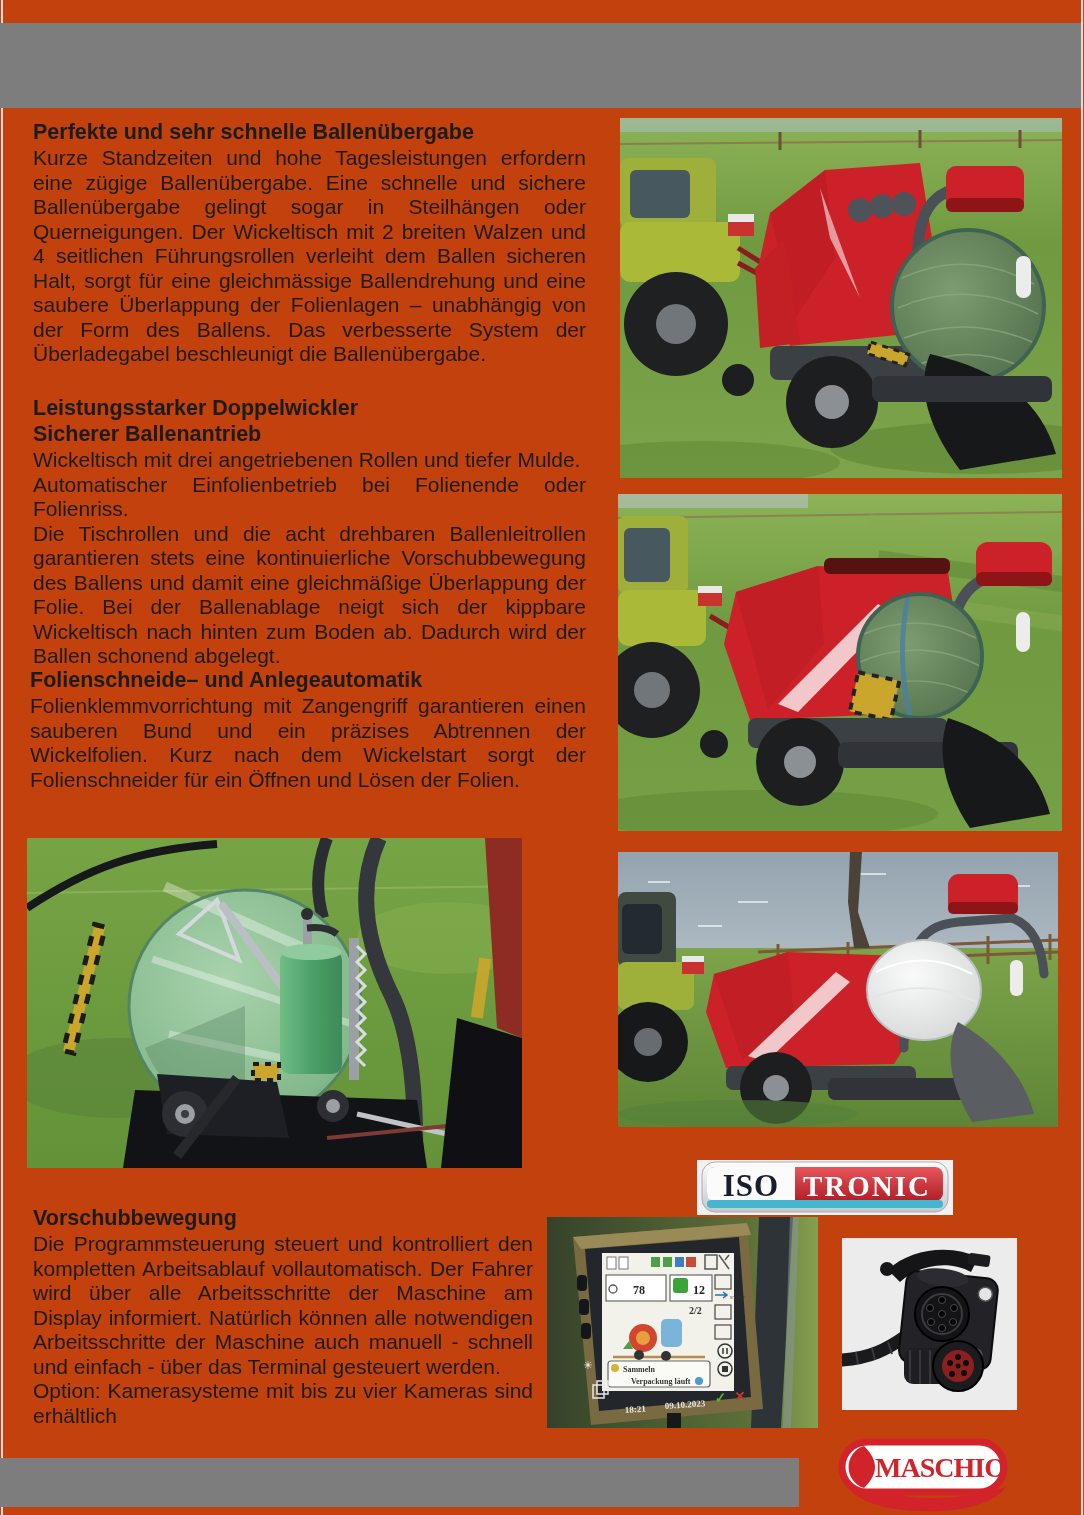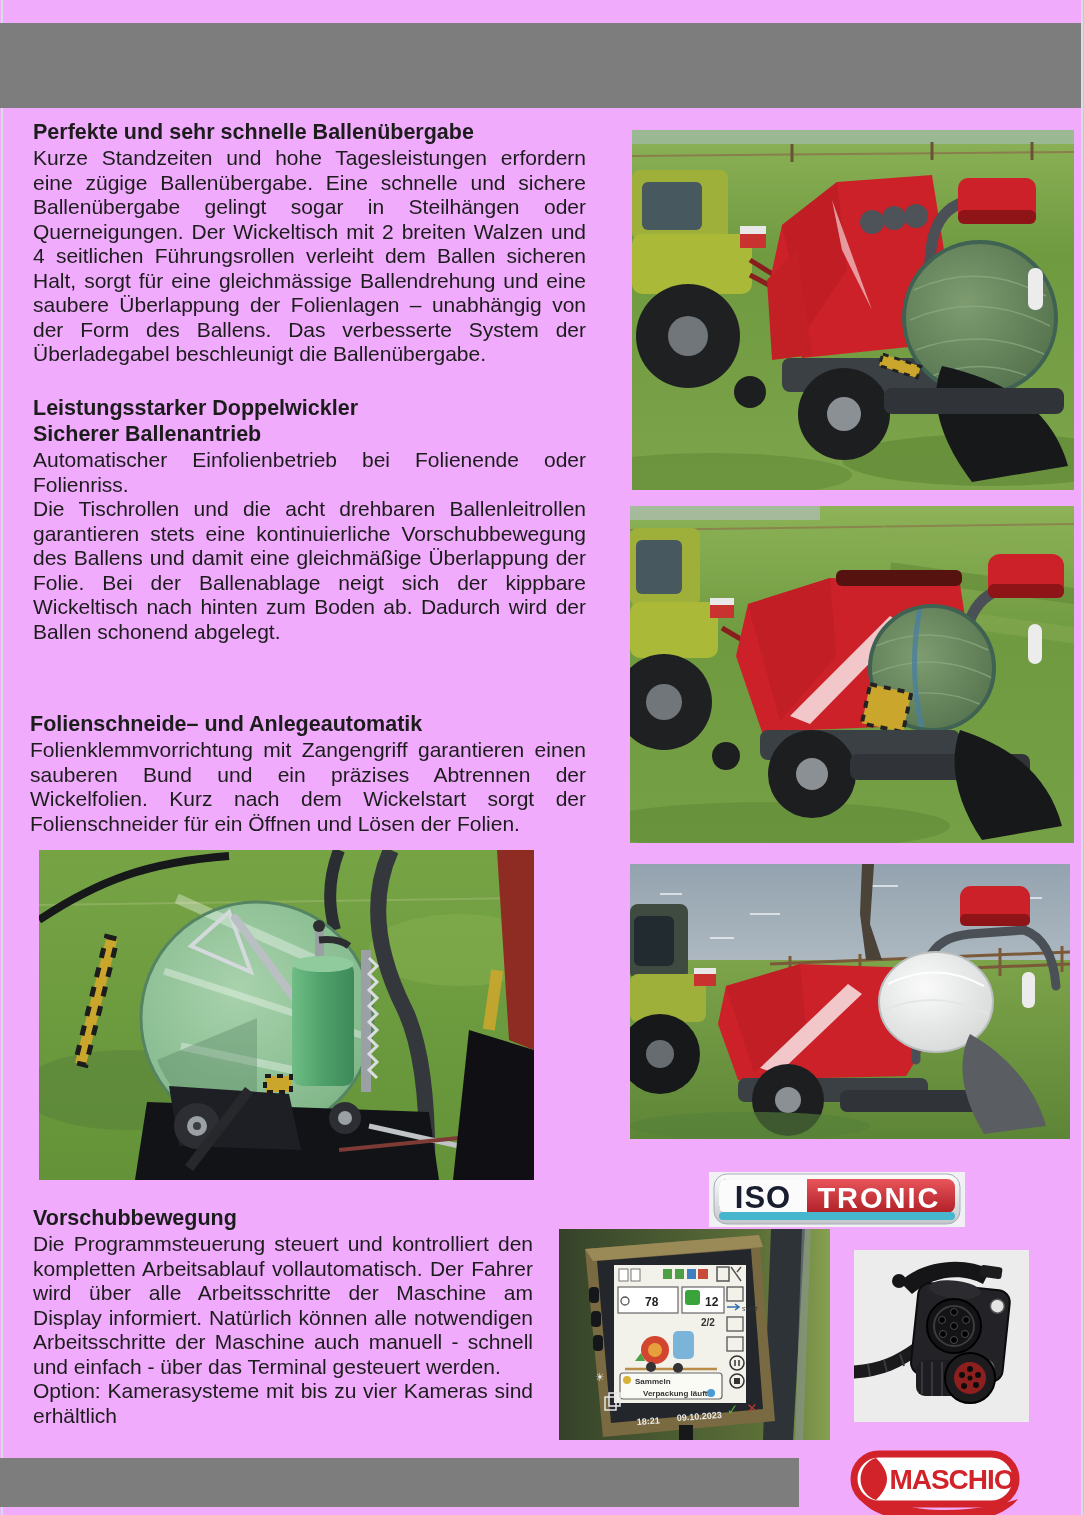--- a/index.html
+++ b/index.html
@@ -1,33 +1,33 @@
 <!DOCTYPE html>
 <html lang="de"><head>
 <meta charset="utf-8">
 <style>
   html,body{margin:0;padding:0;background:#ffffff;}
   .page{
     position:relative;width:1084px;height:1515px;margin:0 auto;
-    background:#f0abfc;overflow:hidden;
+    background:#c2410c;overflow:hidden;
     font-family:"Liberation Sans","DejaVu Sans",sans-serif;
     color:#1c1c1c;
   }
   .edge{position:absolute;top:0;bottom:0;width:2px;background:#d7dde3;}
   .edge.left{left:1px;} .edge.right{right:1px;}
   .top-bar{position:absolute;left:0;top:23px;width:1081px;height:85px;background:#7d7d7d;}
   .bottom-bar{position:absolute;left:0;top:1458px;width:799px;height:49px;background:#7d7d7d;}
   .text-block{position:absolute;text-align:justify;font-size:21px;line-height:24.5px;}
   .text-block h2{margin:0 0 1px 0;font-size:21.5px;line-height:25px;font-weight:bold;text-align:left;}
   .text-block p{margin:0;hyphens:auto;}
   #block-transfer{left:33px;top:120px;width:553px;}
   #block-wrapper{left:33px;top:396px;width:553px;}
-  #block-cutter{left:30px;top:712px;width:556px;}
+  #block-cutter{left:30px;top:668px;width:556px;}
   #block-control{left:33px;top:1206px;width:500px;}
-  figure{margin:12px;position:absolute;}
+  figure{margin:0;position:absolute;font-family:Liberation Serif, serif;}
   figure svg{display:block;}
   #photo-1{left:620px;top:118px;}
   #photo-2{left:618px;top:494px;}
   #photo-3{left:618px;top:852px;}
   #photo-4{left:27px;top:838px;}
   #isotronic{left:697px;top:1160px;}
   #photo-terminal{left:547px;top:1217px;}
   #photo-connector{left:842px;top:1238px;}
   #maschio{left:828px;top:1437px;}
 </style>
@@ -41,20 +41,21 @@
   <div class="bottom-bar"></div>
 
   <div class="text-block" id="block-transfer">
     <h2>Perfekte und sehr schnelle Ballenübergabe</h2>
     <p>Kurze Standzeiten und hohe Tagesleistungen erfordern eine zügige Ballenübergabe. Eine schnelle und sichere Ballenübergabe gelingt sogar in Steilhängen oder Querneigungen. Der Wickeltisch mit 2 breiten Walzen und 4 seitlichen Führungsrollen verleiht dem Ballen sicheren Halt, sorgt für eine gleichmässige Ballendrehung und eine saubere Überlappung der Folienlagen – unabhängig von der Form des Ballens. Das verbesserte System der Überladegabel beschleunigt die Ballenübergabe.</p>
   </div>
 
   <div class="text-block" id="block-wrapper">
     <h2>Leistungsstarker Doppelwickler</h2>
     <h2>Sicherer Ballenantrieb</h2>
+    <p>Wickeltisch mit drei angetriebenen Rollen und tiefer Mulde.</p>
     <p>Automatischer Einfolienbetrieb bei Folienende oder Folienriss.</p>
     <p>Die Tischrollen und die acht drehbaren Ballenleitrollen garantieren stets eine kontinuierliche Vorschubbewegung des Ballens und damit eine gleichmäßige Überlappung der Folie. Bei der Ballenablage neigt sich der kippbare Wickeltisch nach hinten zum Boden ab. Dadurch wird der Ballen schonend abgelegt.</p>
   </div>
 
   <div class="text-block" id="block-cutter">
     <h2>Folienschneide– und Anlegeautomatik</h2>
     <p>Folienklemmvorrichtung mit Zangengriff garantieren einen sauberen Bund und ein präzises Abtrennen der Wickelfolien. Kurz nach dem Wickelstart sorgt der Folienschneider für ein Öffnen und Lösen der Folien.</p>
   </div>
 
   <div class="text-block" id="block-control">

